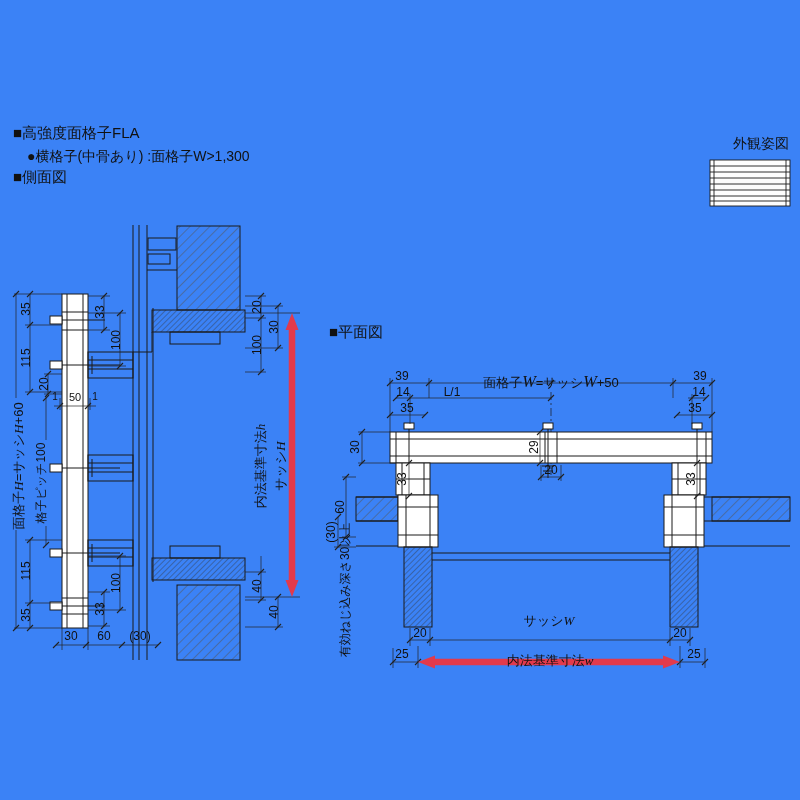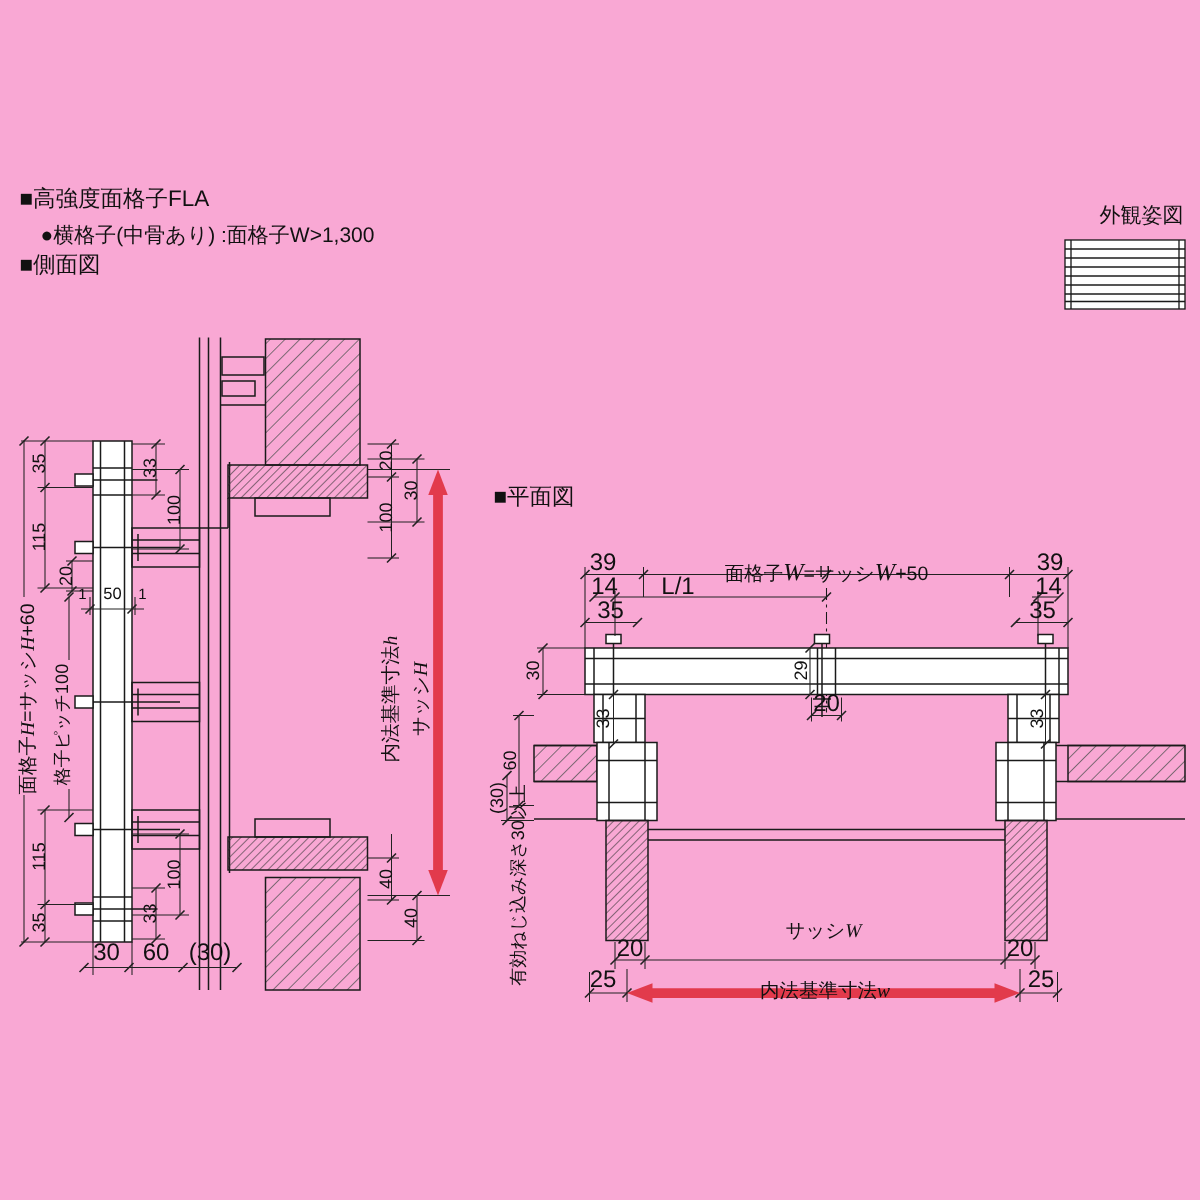--- a/index.html
+++ b/index.html
@@ -1,19 +1,19 @@
 <!DOCTYPE html>
 <html><head>
 <meta charset="utf-8">
 <style>
   html,body{margin:0;padding:0;background:#fff}
-  .canvas{position:relative;width:800px;height:800px;background:#f9a8d4;overflow:hidden;
+  .canvas{position:relative;width:800px;height:800px;background:#3b82f6;overflow:hidden;
           font-family:"Liberation Sans","DejaVu Sans",sans-serif;color:#111}
   .canvas svg{position:absolute;left:0;top:0}
-  .lab{position:absolute;transform:translate(-50%,-50%);font-size:16px;white-space:nowrap;line-height:1}
+  .lab{position:absolute;transform:translate(-50%,-50%);font-size:12px;white-space:nowrap;line-height:1}
   .vlab{position:absolute;transform:translate(-50%,-50%) rotate(-90deg);font-size:12px;white-space:nowrap;line-height:1}
   .f13{font-size:13px}
   .f11{font-size:11px}
   .f10{font-size:10px}
   .htext{position:absolute;font-size:15px;white-space:nowrap;line-height:1}
   .sub{font-size:14px}
   .var{font-family:"Liberation Serif","DejaVu Serif",serif;font-style:italic}
   .varbig{font-size:1.25em}
 </style>
 </head>

